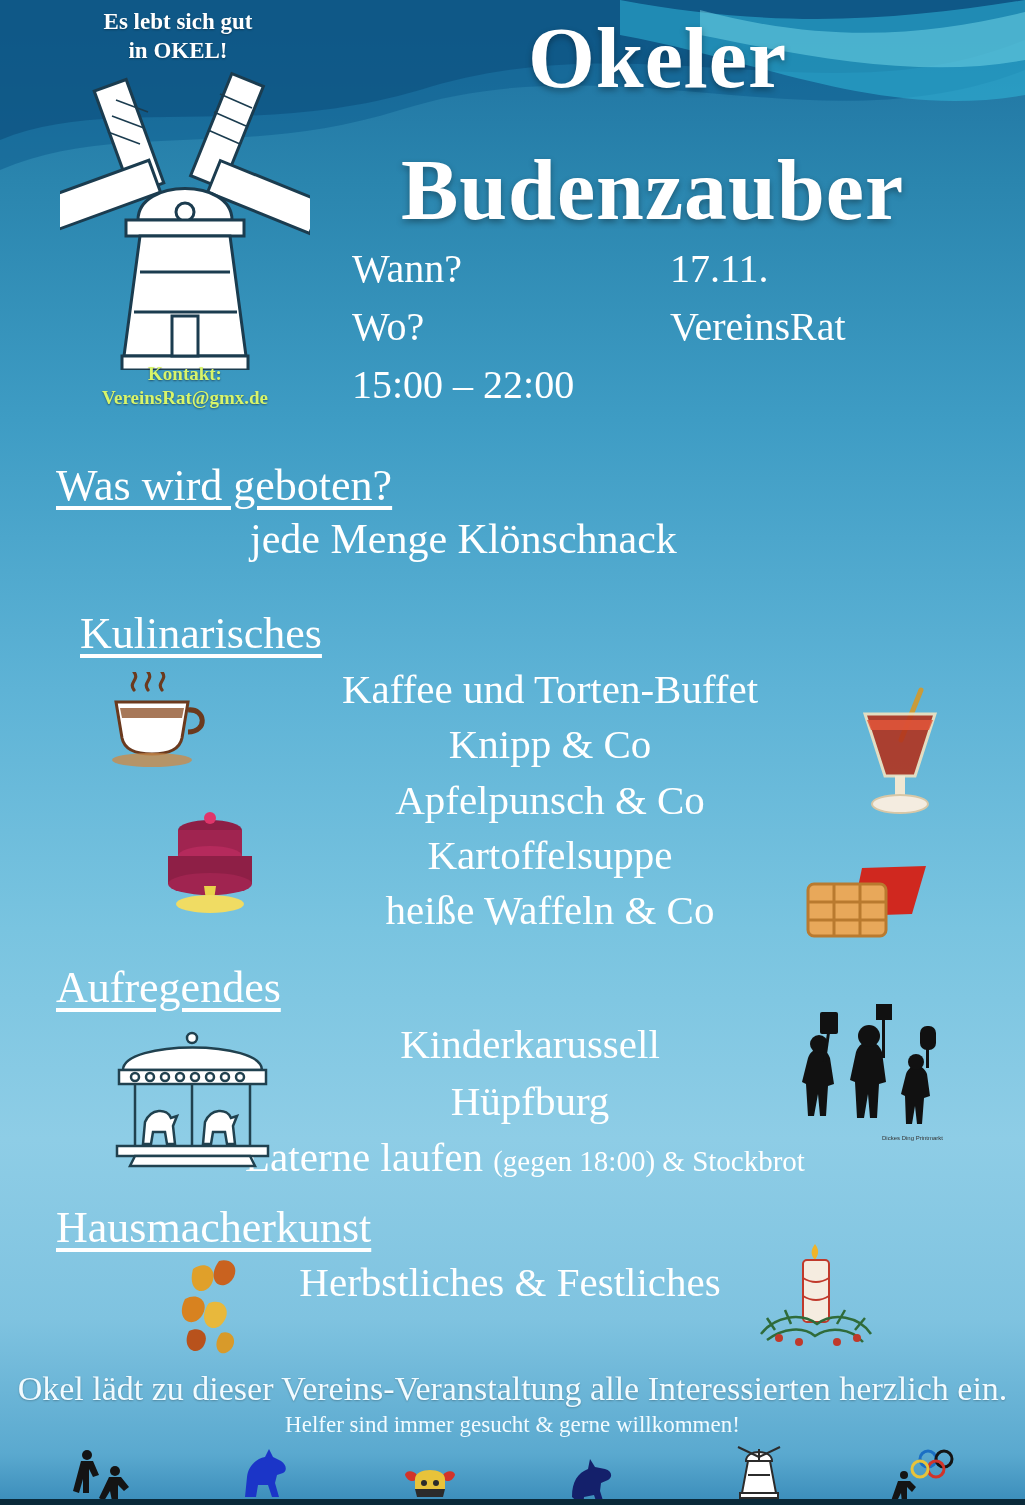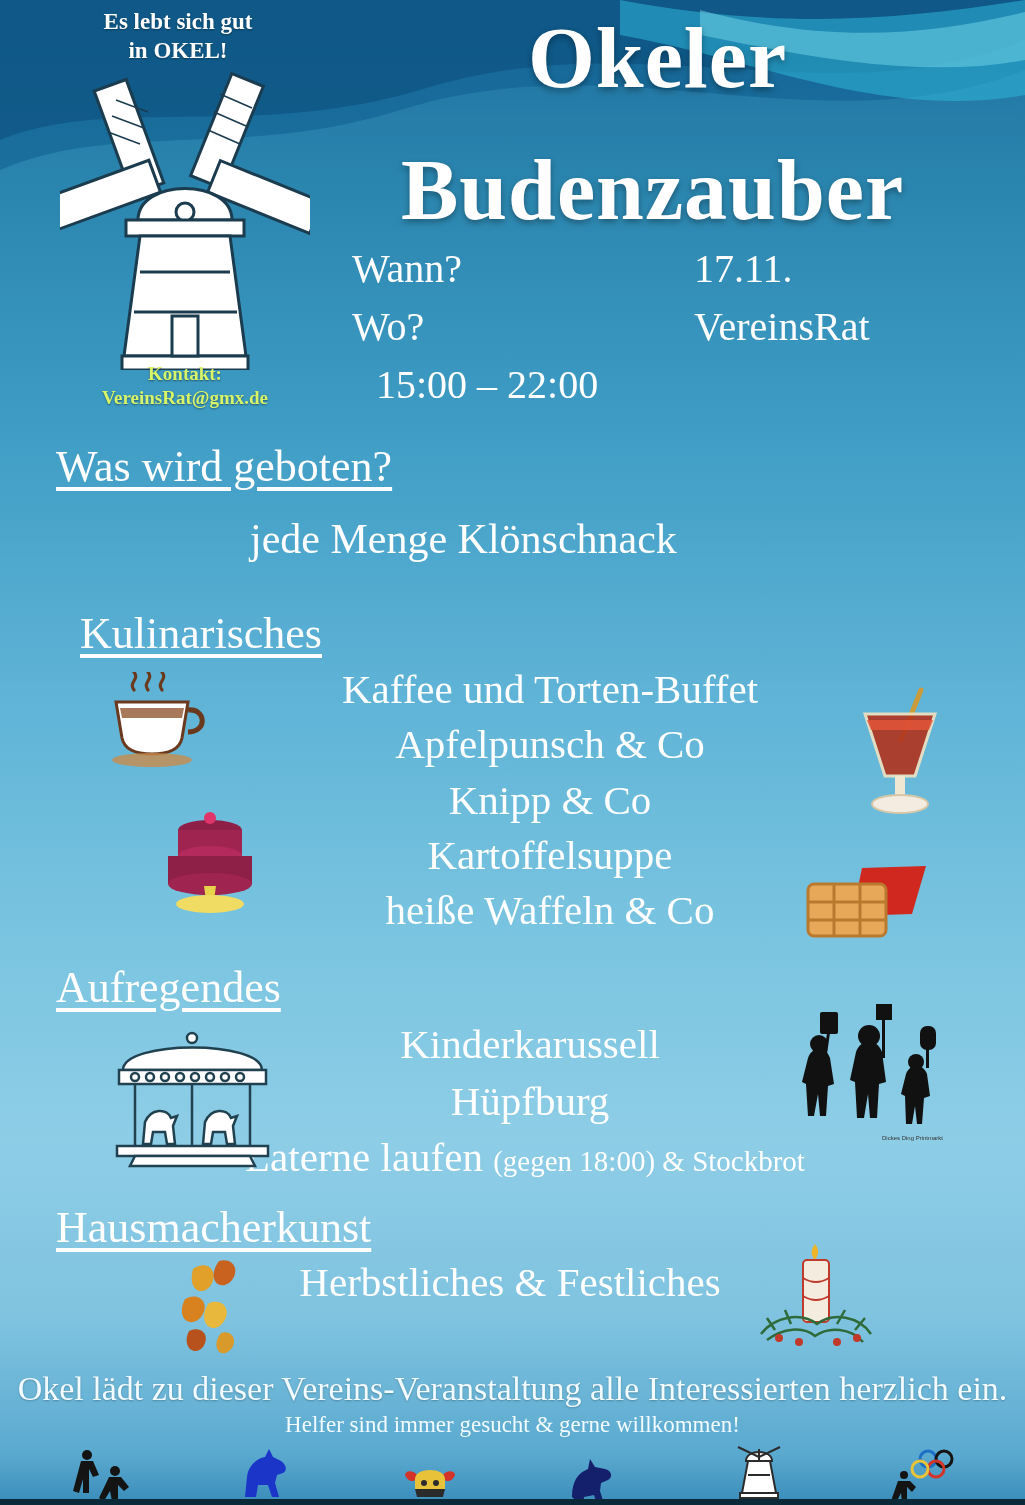--- a/index.html
+++ b/index.html
@@ -104,32 +104,31 @@
     line-height: 1.45;
   }
   .facts .row {
     display: flex;
   }
   .facts .q {
     width: 318px;
   }
   .facts .a {
     flex: 1;
-    margin-left: 24px;
   }
 
   
   .heading {
     position: absolute;
     font-size: 44px;
     text-decoration: underline;
     text-underline-offset: 6px;
     white-space: nowrap;
   }
-  .h-geboten { left: 56px; top: 441px; }
+  .h-geboten { left: 56px; top: 460px; }
   .h-kulinarisch { left: 56px; top: 608px; margin-left: 24px; }
   .h-aufregendes { left: 56px; top: 962px; }
   .h-hausmacher { left: 56px; top: 1202px; }
 
   .sub-geboten {
     position: absolute;
     left: 250px;
     top: 515px;
     font-size: 42px;
   }
@@ -289,22 +288,22 @@
       <div class="a">15:00 – 22:00</div>
     </div>
   </div>
 
   <div class="heading h-geboten">Was wird geboten?</div>
   <div class="sub-geboten">jede Menge Klönschnack</div>
 
   <div class="heading h-kulinarisch">Kulinarisches</div>
   <div class="culinary">
     <div>Kaffee und Torten-Buffet</div>
+    <div>Knipp &amp; Co</div>
     <div>Apfelpunsch &amp; Co</div>
-    <div>Knipp &amp; Co</div>
     <div>Kartoffelsuppe</div>
     <div>heiße Waffeln &amp; Co</div>
   </div>
 
   <svg class="art art-coffee" viewBox="0 0 120 100">
     <g fill="none" stroke="#6b3a1e" stroke-width="3.2" stroke-linecap="round">
       <path d="M38,18 C32,10 44,8 38,0"></path>
       <path d="M52,18 C46,10 58,8 52,0"></path>
       <path d="M66,18 C60,10 72,8 66,0"></path>
     </g>

